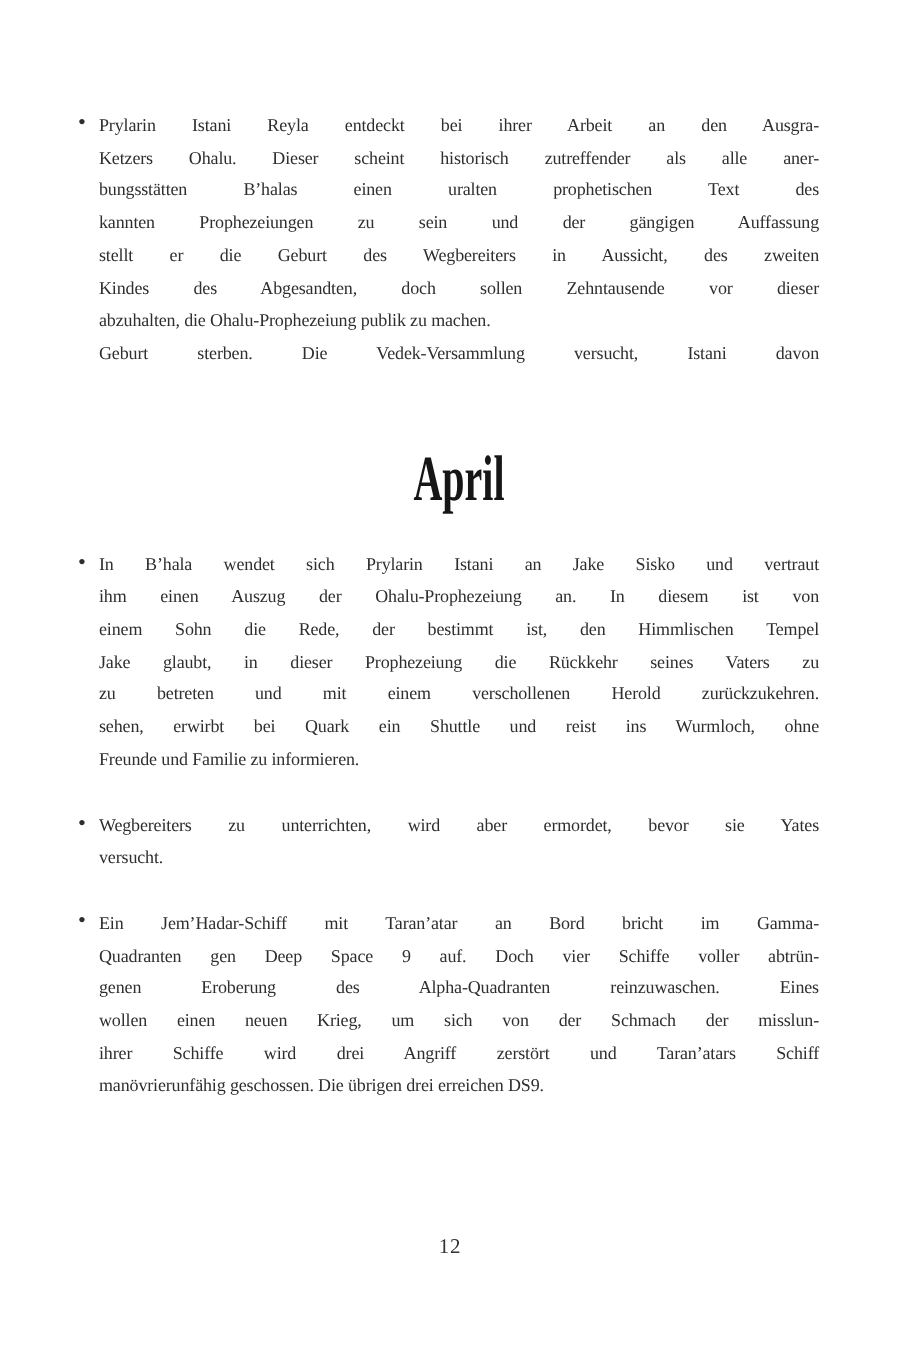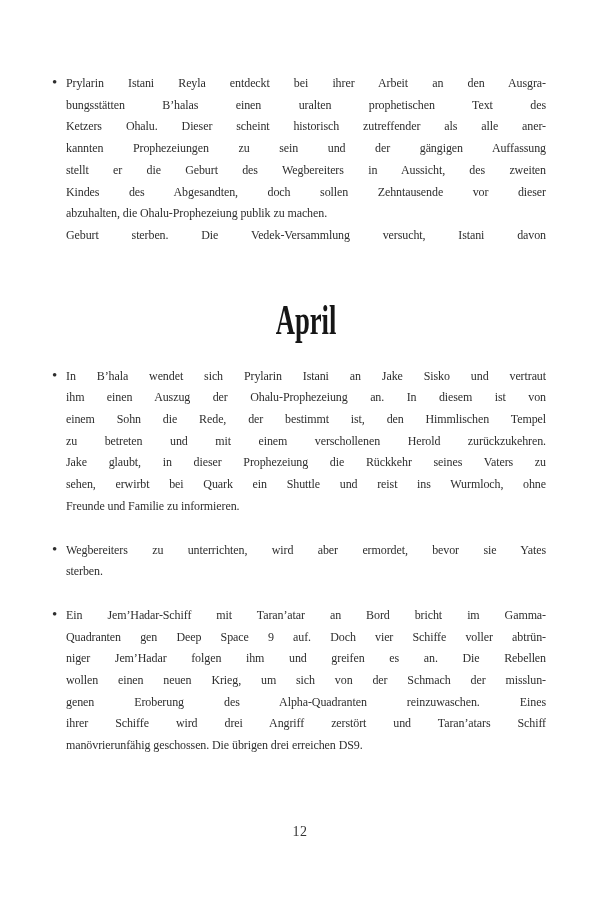--- a/index.html
+++ b/index.html
@@ -72,52 +72,51 @@
 </style>
 </head>
 <body>
 
 <div class="page">
   <div class="content">
     <ul class="bullets" id="bullets-before">
         <li>
           <span class="bullet">•</span>
           <div class="line">Prylarin Istani Reyla entdeckt bei ihrer Arbeit an den Ausgra-</div>
+          <div class="line">Ketzers Ohalu. Dieser scheint historisch zutreffender als alle aner-</div>
           <div class="line">bungsstätten B’halas einen uralten prophetischen Text des</div>
-          <div class="line">Ketzers Ohalu. Dieser scheint historisch zutreffender als alle aner-</div>
           <div class="line">kannten Prophezeiungen zu sein und der gängigen Auffassung</div>
           <div class="line">stellt er die Geburt des Wegbereiters in Aussicht, des zweiten</div>
           <div class="line">Kindes des Abgesandten, doch sollen Zehntausende vor dieser</div>
           <div class="line last">abzuhalten, die Ohalu-Prophezeiung publik zu machen.</div>
           <div class="line">Geburt sterben. Die Vedek-Versammlung versucht, Istani davon</div>
         </li>
       </ul>
     <h1 class="heading">April</h1>
     <ul class="bullets" id="bullets-after">
         <li>
           <span class="bullet">•</span>
           <div class="line">In B’hala wendet sich Prylarin Istani an Jake Sisko und vertraut</div>
           <div class="line">ihm einen Auszug der Ohalu-Prophezeiung an. In diesem ist von</div>
           <div class="line">einem Sohn die Rede, der bestimmt ist, den Himmlischen Tempel</div>
+          <div class="line">Jake glaubt, in dieser Prophezeiung die Rückkehr seines Vaters zu</div>
           <div class="line">zu betreten und mit einem verschollenen Herold zurückzukehren.</div>
-          <div class="line">Jake glaubt, in dieser Prophezeiung die Rückkehr seines Vaters zu</div>
           <div class="line">sehen, erwirbt bei Quark ein Shuttle und reist ins Wurmloch, ohne</div>
           <div class="line last">Freunde und Familie zu informieren.</div>
         </li>
         <li>
           <span class="bullet">•</span>
           <div class="line">Wegbereiters zu unterrichten, wird aber ermordet, bevor sie Yates</div>
-          <div class="line last">sterben.</div>
+          <div class="line last">versucht.</div>
         </li>
         <li>
           <span class="bullet">•</span>
           <div class="line">Ein Jem’Hadar-Schiff mit Taran’atar an Bord bricht im Gamma-</div>
           <div class="line">Quadranten gen Deep Space 9 auf. Doch vier Schiffe voller abtrün-</div>
-          <div class="line">niger Jem’Hadar folgen ihm und greifen es an. Die Rebellen</div>
+          <div class="line">genen Eroberung des Alpha-Quadranten reinzuwaschen. Eines</div>
           <div class="line">wollen einen neuen Krieg, um sich von der Schmach der misslun-</div>
-          <div class="line">genen Eroberung des Alpha-Quadranten reinzuwaschen. Eines</div>
           <div class="line">ihrer Schiffe wird drei Angriff zerstört und Taran’atars Schiff</div>
           <div class="line last">manövrierunfähig geschossen. Die übrigen drei erreichen DS9.</div>
         </li>
       </ul>
   </div>
   <div class="page-number">12</div>
 </div>
 
 </body></html>

